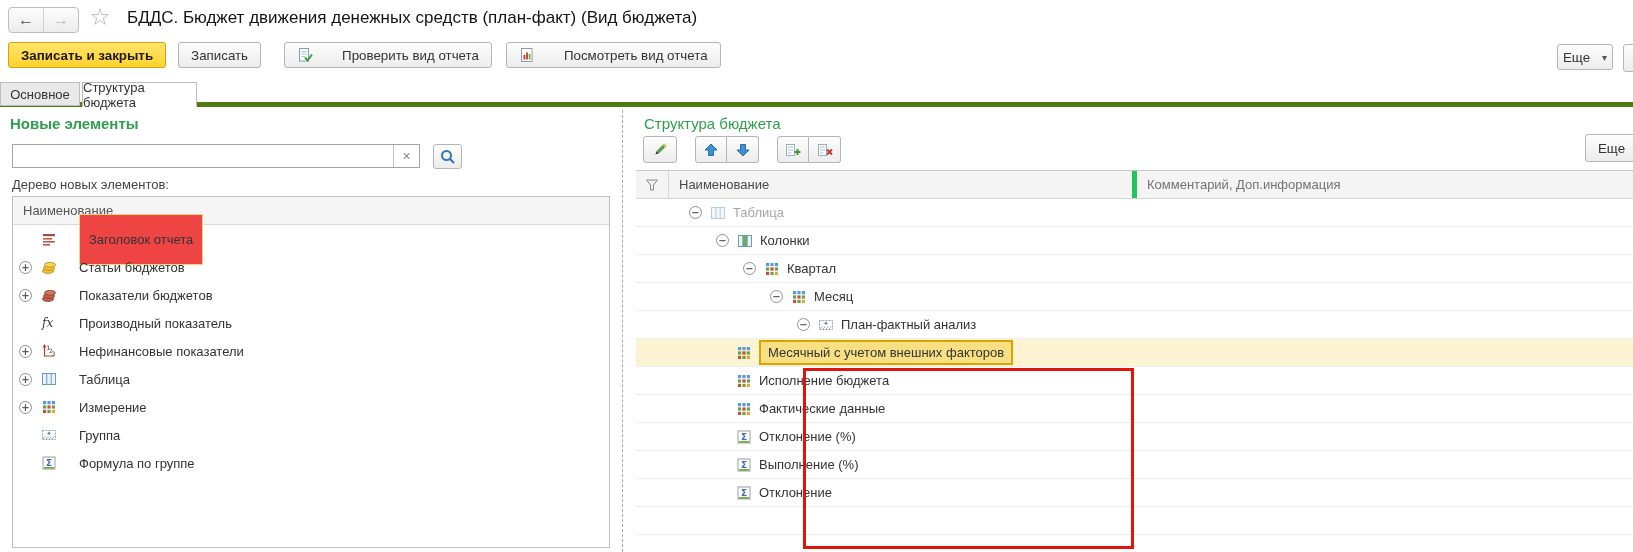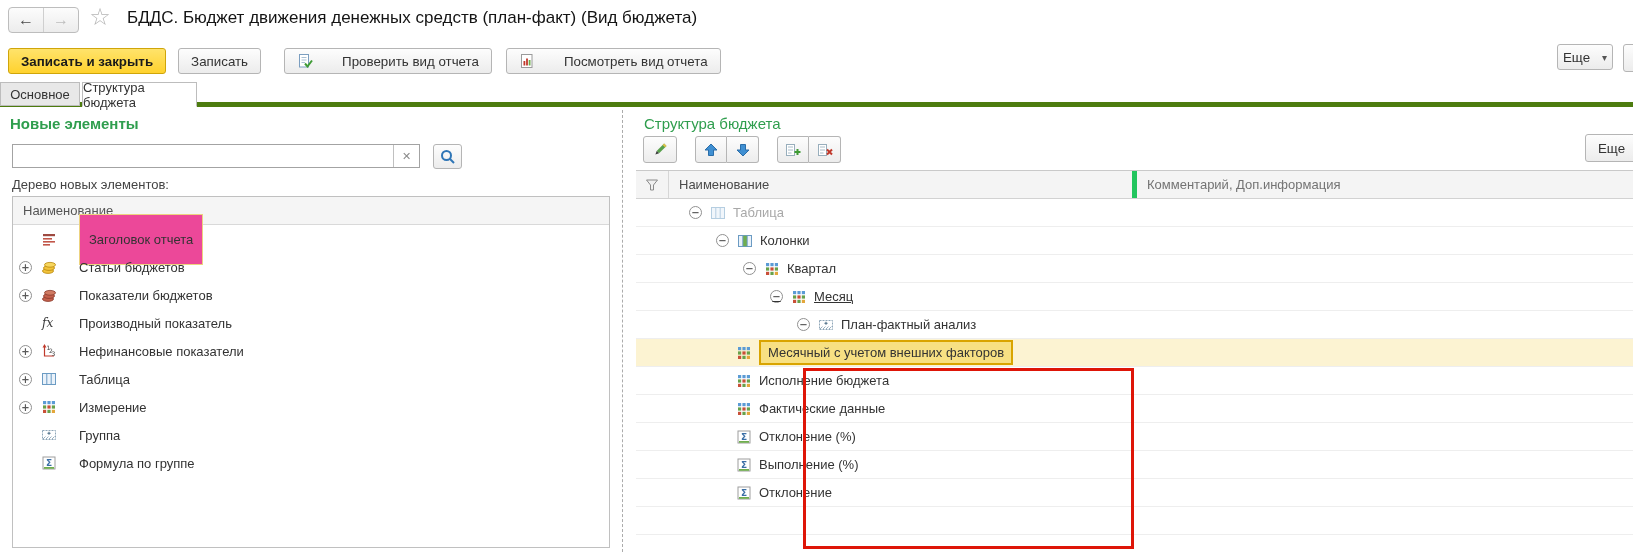--- a/index.html
+++ b/index.html
@@ -11,21 +11,21 @@
   .navgroup{position:absolute;left:8px;top:7px;display:flex;border:1px solid #bdbdbd;border-radius:4px;overflow:hidden;background:linear-gradient(#fcfcfc,#ececec);}
   .navbtn{width:34px;height:24px;display:flex;align-items:center;justify-content:center;font-size:16px;}
   .navbtn.back{border-right:1px solid #cfcfcf;color:#4a4a4a;}
   .navbtn.back::before{content:"\2190";}
   .navbtn.fwd{color:#bdbdbd;}
   .navbtn.fwd::before{content:"\2192";}
   .star{position:absolute;left:86px;top:2px;width:28px;height:30px;color:#b5b5b5;font-size:24px;line-height:30px;text-align:center;}
   .star::before{content:"\2606";}
   .wintitle{position:absolute;left:127px;top:8px;font-size:17px;color:#141414;white-space:nowrap;}
   
-  .cmdbar{position:absolute;left:0;top:42px;width:100%;height:32px;display:flex;align-items:flex-end;padding-left:8px;box-sizing:border-box;}
+  .cmdbar{position:absolute;left:0;top:42px;width:100%;height:32px;display:flex;align-items:flex-start;padding-left:8px;box-sizing:border-box;}
   .btn{height:26px;display:inline-flex;align-items:center;gap:7px;padding:0 12px;background:linear-gradient(#fdfdfd,#ececec);border:1px solid #b5b5b5;border-radius:3px;color:#333;white-space:nowrap;box-sizing:border-box;}
   .btn.primary{background:linear-gradient(#ffe36b,#ffd22e);border-color:#cfa50a;font-weight:bold;color:#1a1a1a;}
   .btn.m12{margin-left:12px;} .btn.m23{margin-left:23px;} .btn.m14{margin-left:14px;}
   .btn-more-top{position:absolute;left:1557px;top:44px;width:56px;height:26px;justify-content:center;}
   .caret::after{content:"\25BE";font-size:10px;color:#555;margin-left:5px;}
   .btn-clip{position:absolute;left:1623px;top:44px;width:30px;height:26px;background:linear-gradient(#fdfdfd,#ececec);border:1px solid #b5b5b5;border-radius:3px;}
   
   .tabbar{position:absolute;left:0;top:82px;width:100%;height:25px;border-bottom:5px solid #4d7c0f;box-sizing:border-box;}
   .tab{position:absolute;top:0;height:24px;display:flex;align-items:center;justify-content:center;border:1px solid #bdbdbd;box-sizing:border-box;color:#333;}
   .tab.inactive{left:0;width:80px;background:#e8e8e8;}
@@ -48,36 +48,36 @@
   .tree-box{position:absolute;left:12px;top:89px;width:598px;height:352px;border:1px solid #c0c0c0;background:#fff;box-sizing:border-box;overflow:hidden;}
   .tree-header{height:28px;background:#f5f5f5;border-bottom:1px solid #d9d9d9;display:flex;align-items:center;padding-left:10px;color:#555;box-sizing:border-box;}
   .lrow{height:28px;display:flex;align-items:center;padding-left:6px;}
   .exp{width:13px;height:13px;border:1px solid #919191;border-radius:50%;background:#fff;color:#5a5a5a;font:bold 10px/11px "DejaVu Sans",sans-serif;text-align:center;flex:none;margin-right:9px;box-sizing:border-box;}
   .exp.plus::before{content:"+";}
   .exp.minus::before{content:"\2212";}
   .exp-sp{width:13px;flex:none;margin-right:9px;}
   .icon{width:16px;height:16px;flex:none;margin-right:22px;}
   .icon svg{display:block;}
   .lbl{white-space:nowrap;}
-  .lbl.sel-left{background:#ec4899;border:1px solid #ecd37f;padding:17px 9px;}
+  .lbl.sel-left{background:#ef4444;border:1px solid #ecd37f;padding:17px 9px;}
   
   .rtoolbar{position:absolute;left:0;top:29px;height:28px;width:100%;}
   .tbtn{position:absolute;top:0;height:27px;display:flex;align-items:center;justify-content:center;background:linear-gradient(#fdfdfd,#ececec);border:1px solid #b5b5b5;border-radius:3px;box-sizing:border-box;}
   .tbtn.joined-l{border-top-right-radius:0;border-bottom-right-radius:0;}
   .tbtn.joined-r{border-top-left-radius:0;border-bottom-left-radius:0;border-left:none;}
   .btn-more-right{position:absolute;left:949px;top:27px;width:70px;height:28px;justify-content:center;}
   
   .grid{position:absolute;left:0;top:63px;right:0;bottom:0;border-top:1px solid #c9c9c9;overflow:hidden;}
   .ghead{height:28px;background:#f4f4f4;border-bottom:1px solid #d2d2d2;position:relative;display:flex;align-items:center;box-sizing:border-box;}
   .gh-funnel{width:32px;align-self:stretch;border-right:1px solid #d6d6d6;display:flex;align-items:center;justify-content:center;}
   .gh-name{padding-left:10px;color:#4a4a4a;}
   .gh-comment{position:absolute;left:496px;top:0;bottom:0;border-left:5px solid #22c55e;padding-left:10px;display:flex;align-items:center;color:#737373;}
   .rrow{height:28px;display:flex;align-items:center;border-bottom:1px solid #eeeeee;box-sizing:border-box;}
   .lvl0{padding-left:26px;}.lvl1{padding-left:53px;}.lvl2{padding-left:80px;}
-  .lvl3{padding-left:107px;}.lvl4{padding-left:134px;text-decoration:underline;}.lvl5{padding-left:161px;}.lvl6{padding-left:100px;}
+  .lvl3{padding-left:107px;}.lvl4{padding-left:134px;}.lvl5{padding-left:161px;}.lvl6{padding-left:100px;}
   .rrow .exp{margin-right:8px;}
   .rrow .icon{margin-right:7px;}
   .rrow.muted .lbl{color:#a8a8a8;}
   .rrow.muted .icon{opacity:.65;}
   .rrow.selected{background:#fcf3d2;}
   .rrow.selected .lbl{background:#f7e083;border:2px solid #d9a400;padding:3px 7px;}
   
   .red-box{position:absolute;left:803px;top:368px;width:331px;height:181px;border:3px solid #de1508;box-sizing:border-box;pointer-events:none;z-index:50;}
 </style>
 </head>

